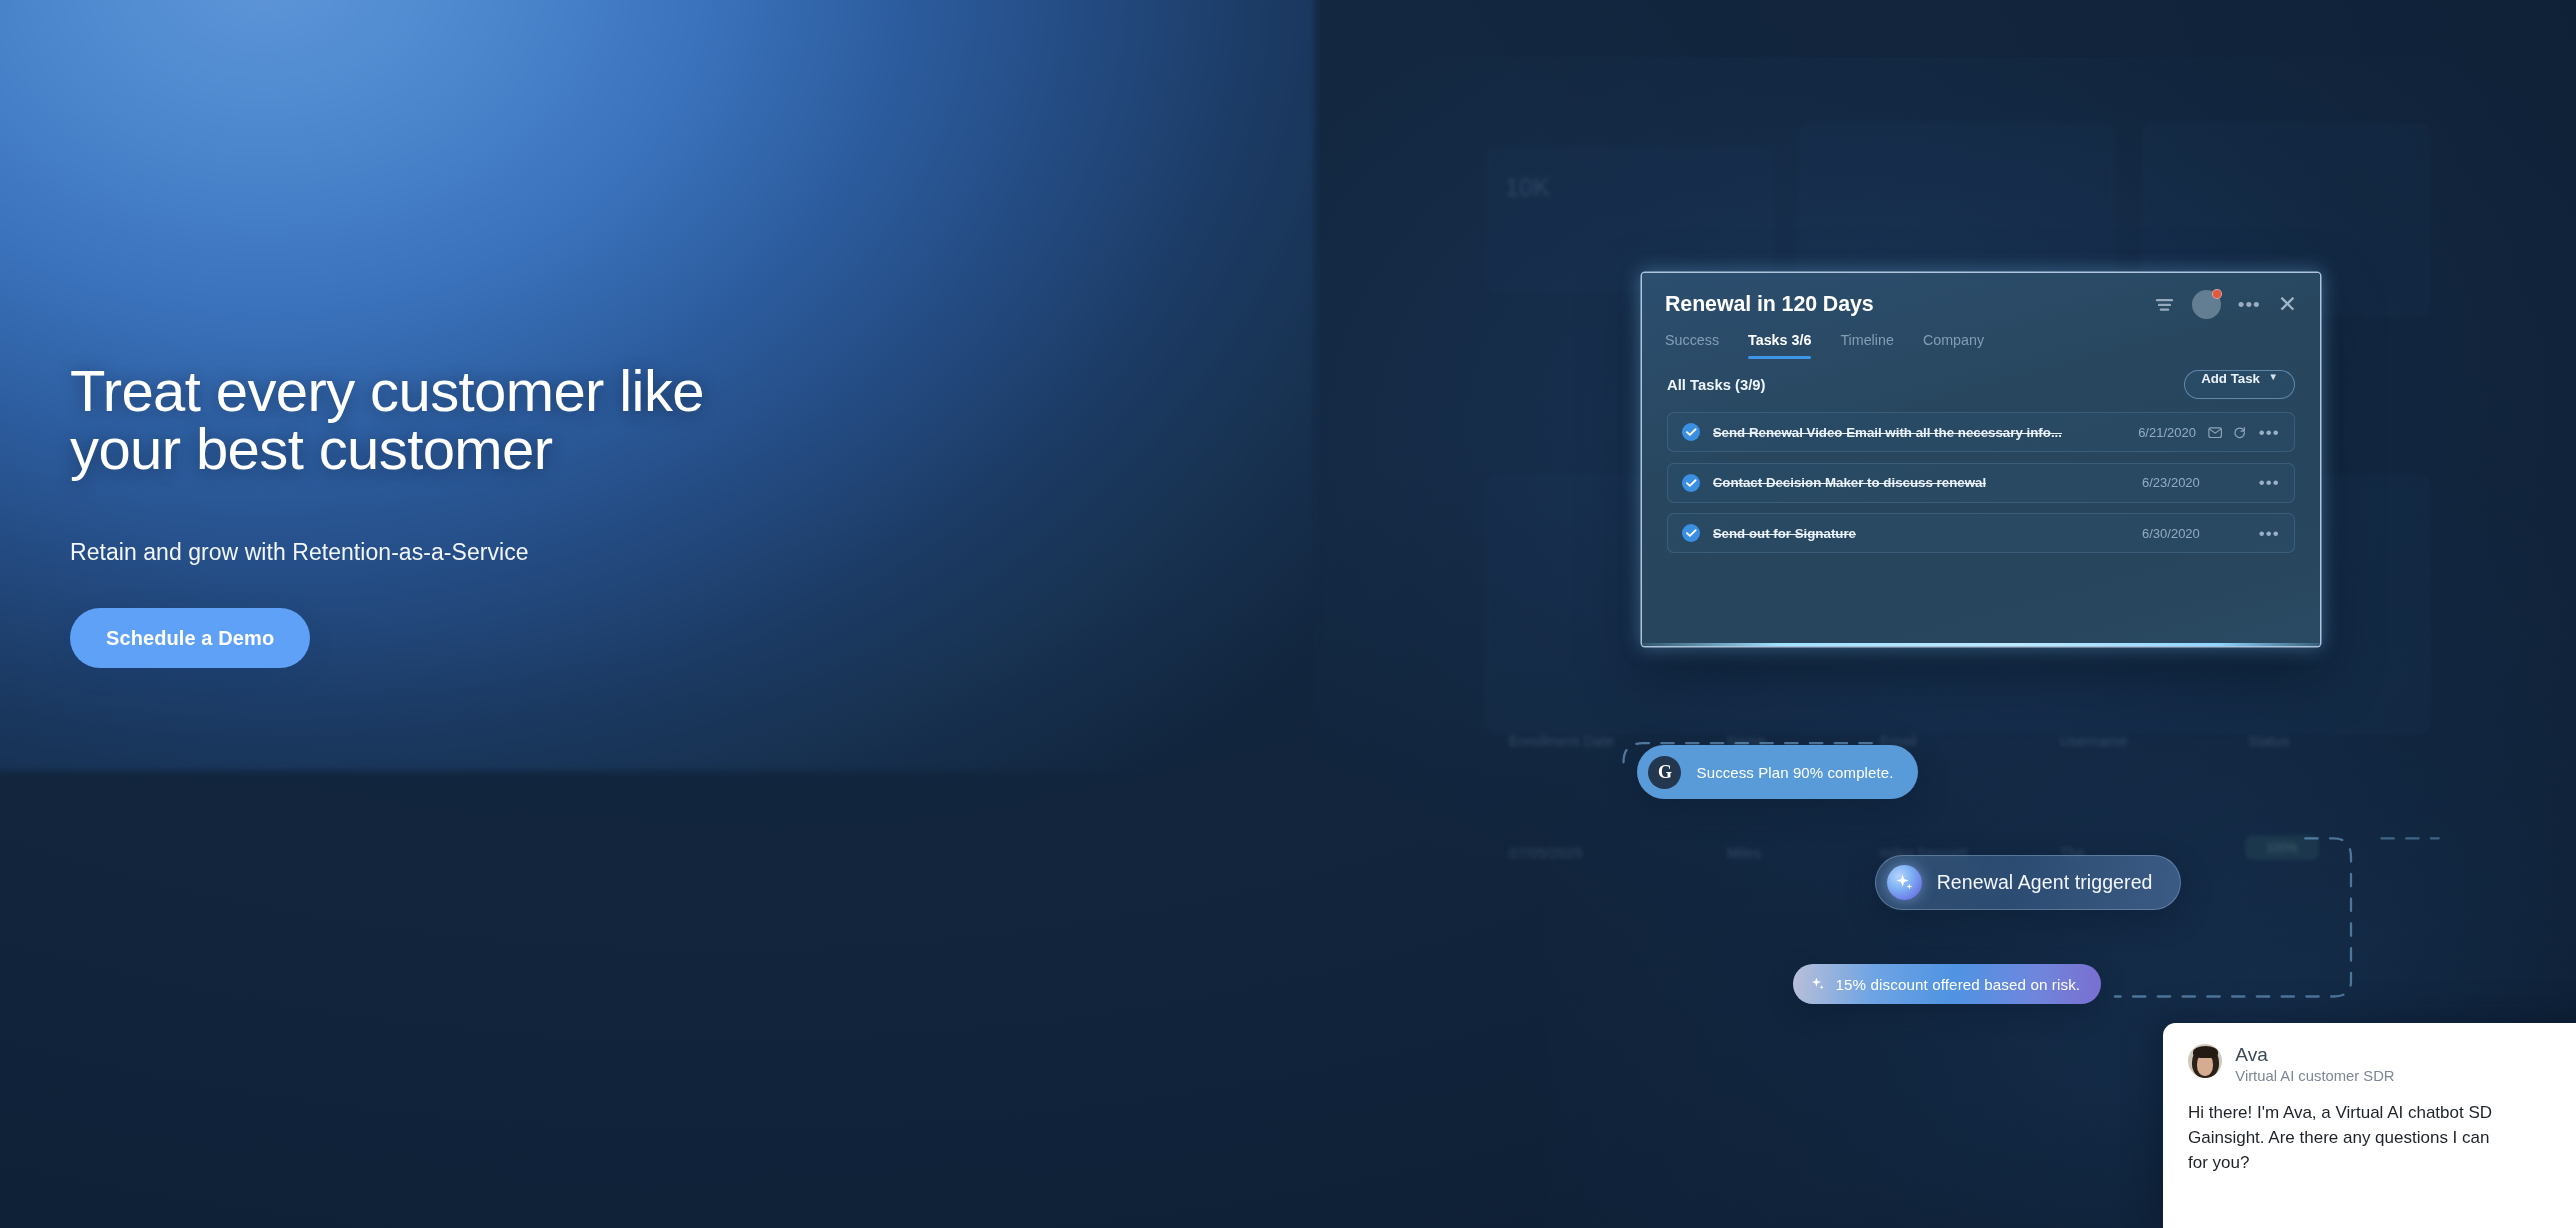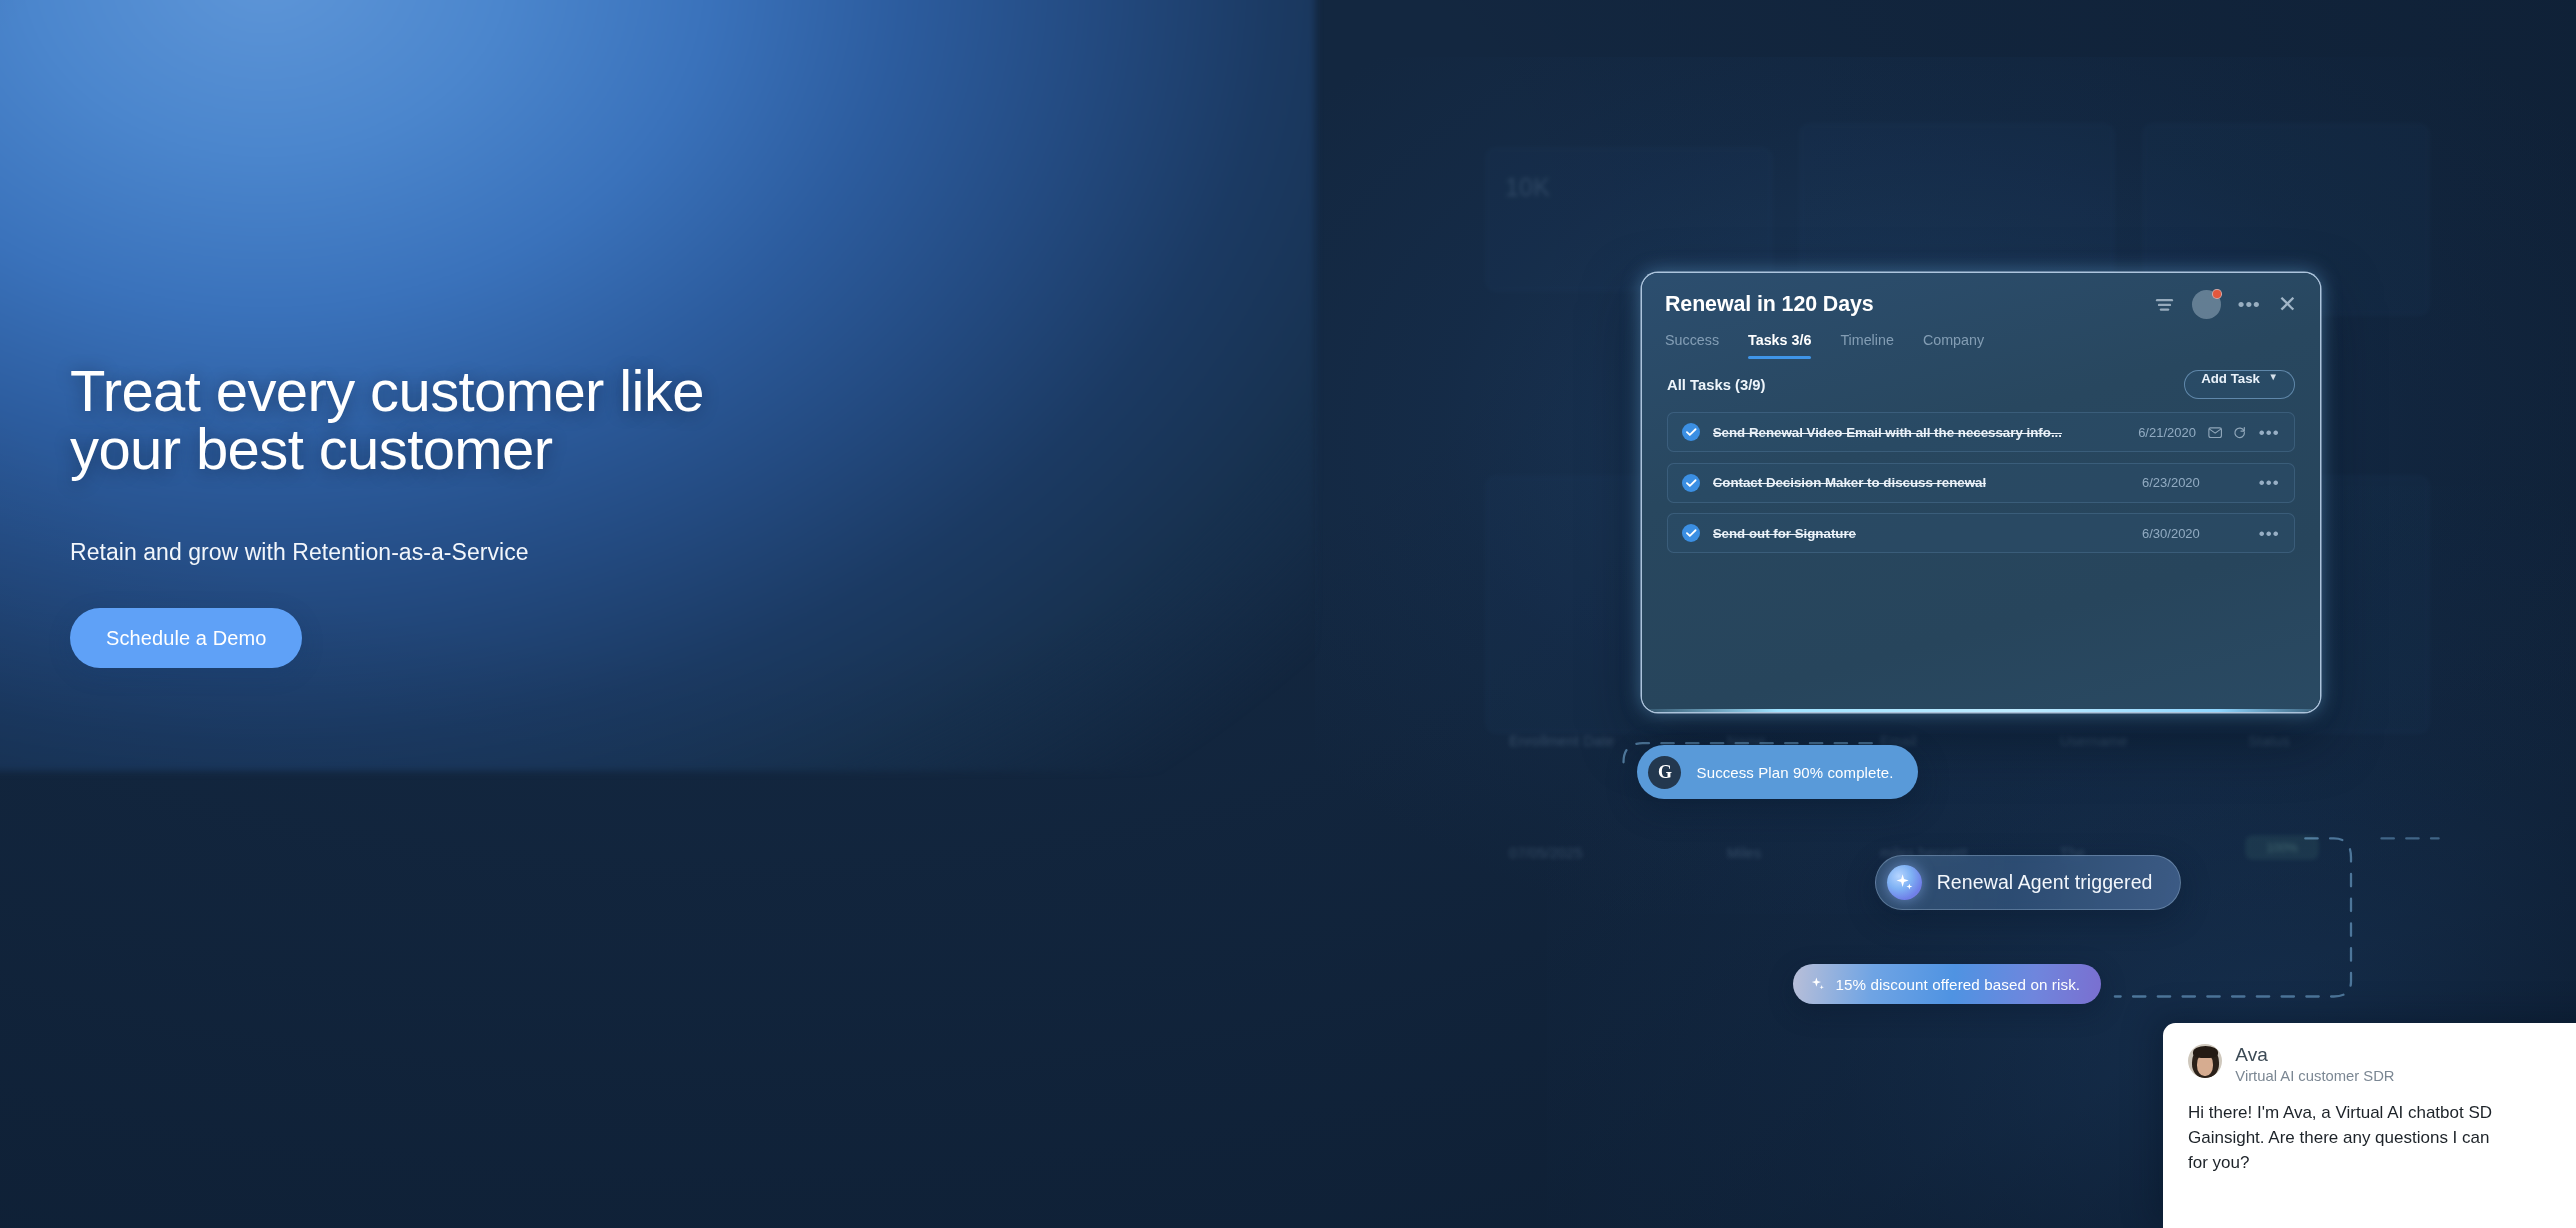--- a/index.html
+++ b/index.html
@@ -41,21 +41,21 @@
     letter-spacing:-0.6px; white-space:pre-line;
     text-shadow:0 1.9px 17px rgba(3,12,25,.42);
   }
   #hero-sub {
     margin-top:61px; font-size:23px; color:#f2f6fb; font-weight:400;
     letter-spacing:0.05px;
   }
   #cta-demo {
     display:inline-flex; align-items:center; justify-content:center;
     margin-top:42px; height:60px; padding:0 36px;
-    background:#5fa1f7; color:#ffffff; font-size:20px; font-weight:400;
+    background:#5fa1f7; color:#ffffff; font-size:20px; font-weight:700;
     border:none; border-radius:32px; cursor:pointer; letter-spacing:0.1px;
     box-shadow:0 5.7px 21px rgba(22,60,110,.30);
   }
 
   
   #bg-app {
     position:absolute; left:1486px; top:114px; width:953px; height:857px;
     z-index:4; filter:blur(2.3px); opacity:.55;
   }
   .bg-panel {
@@ -72,22 +72,22 @@
     background:rgba(96,160,140,.22); border:1px solid rgba(120,200,170,.16);
   }
   .bg-chip span { display:block; font-size:12.4px; color:rgba(164,226,200,.5);
     line-height:23px; text-align:center; }
 
   
   #connectors { position:absolute; left:1429px; top:229px; width:1147px; height:857px; z-index:6; }
 
   
   #renewal-card {
-    position:absolute; left:1642px; top:273px; width:678px; height:439px;
-    z-index:14; border-radius:16px;
+    position:absolute; left:1642px; top:273px; width:678px; height:373px;
+    z-index:14; border-radius:3px;
     background:linear-gradient(165deg,#2c4e6f 0%, #28475f 38%, #27455c 72%, #2a4a63 100%);
     box-shadow:
       0 0 0 1.5px rgba(206,228,250,.80),
       0 0 19px 1.9px rgba(130,200,255,.38),
       0 23px 57px rgba(4,14,28,.55);
     overflow:hidden;
   }
   #renewal-card::after{
     content:""; position:absolute; left:0; right:0; bottom:0; height:2.9px;
     background:linear-gradient(90deg, rgba(150,220,255,.1), #9fe2ff 20%, #bdeaff 55%, #8fd6ff 85%, rgba(150,220,255,.15));

